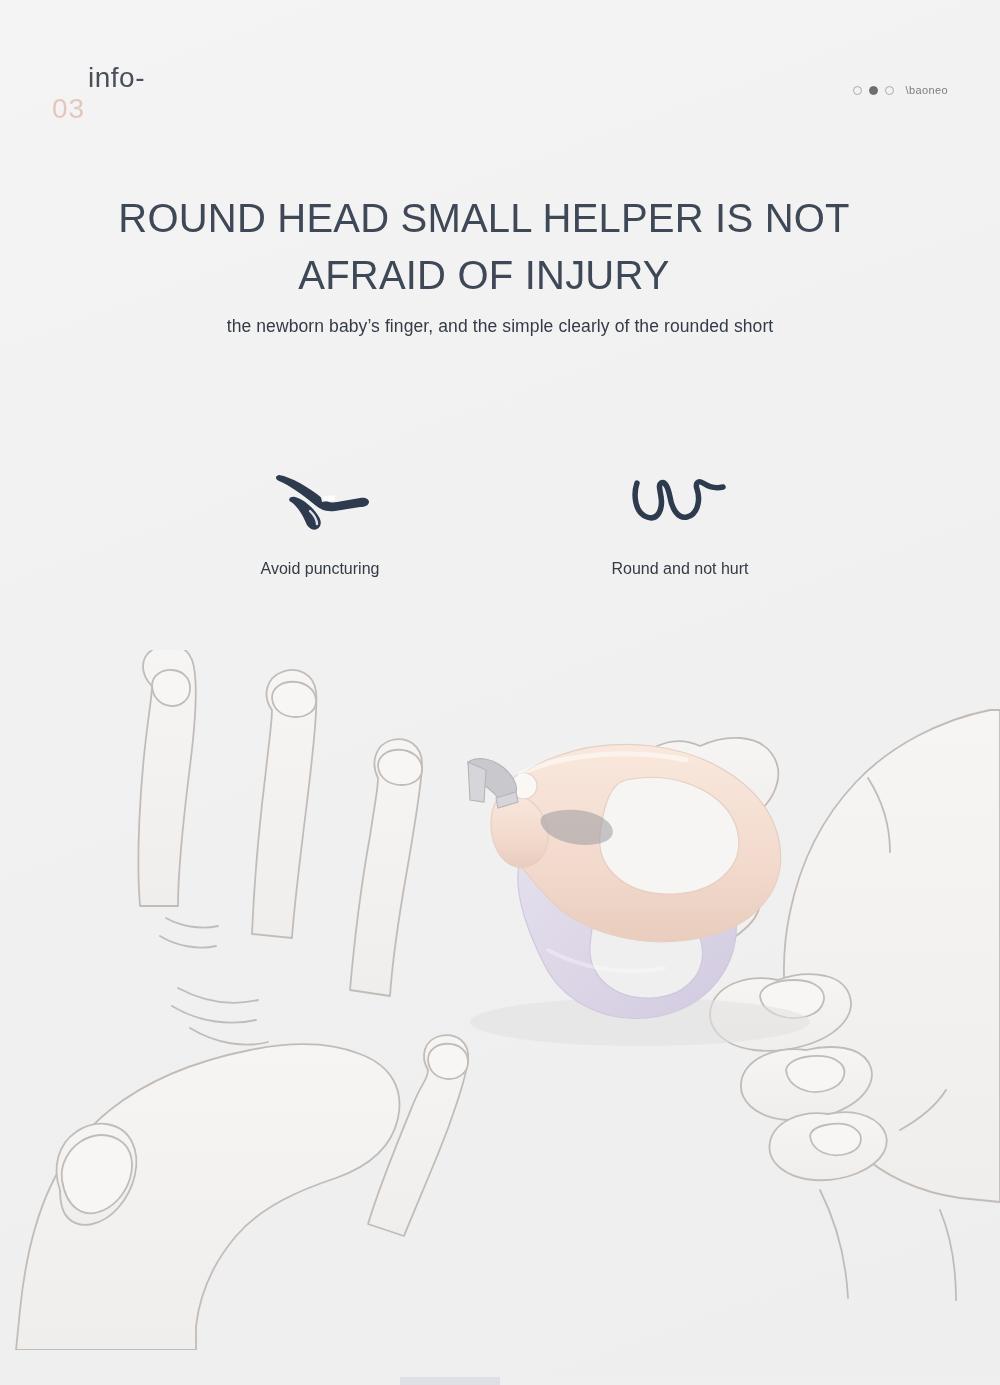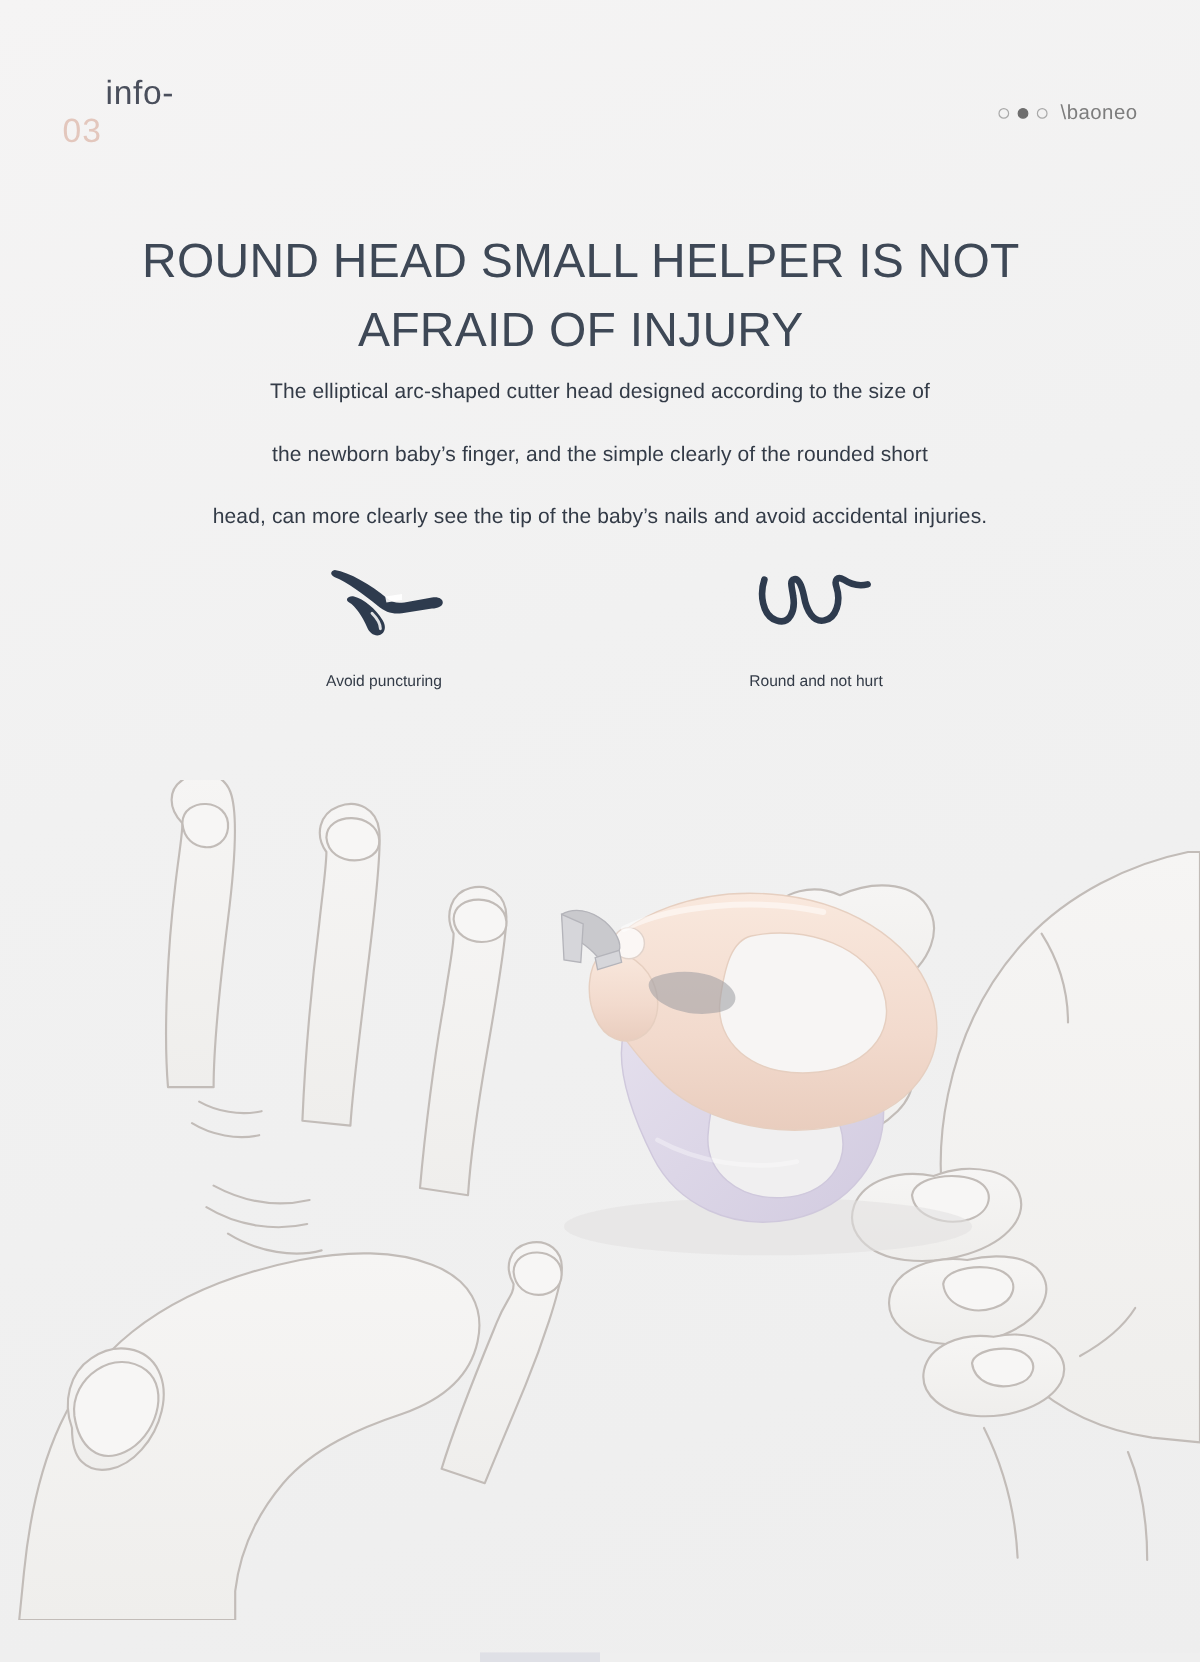--- a/index.html
+++ b/index.html
@@ -63,21 +63,21 @@
     border-radius: 50%;
     border: 1px solid #a9a9a9;
     display: inline-block;
   }
   .brand .dot.filled {
     background: #6e6e6e;
     border-color: #6e6e6e;
   }
   .brand .brand-text {
     margin-left: 4px;
-    font-size: 17px;
+    font-size: 11px;
     color: #7d7d7d;
     letter-spacing: 0.4px;
   }
 
   
   .headline {
     position: absolute;
     top: 163px;
     left: 0;
     width: 968px;
@@ -121,21 +121,21 @@
     text-align: center;
   }
   .feature .icon-wrap {
     height: 80px;
     display: flex;
     align-items: center;
     justify-content: center;
   }
   .feature .caption {
     margin-top: 18px;
-    font-size: 13px;
+    font-size: 16px;
     color: #333b47;
   }
 
   
   .illustration {
     position: absolute;
     left: 0;
     top: 650px;
     width: 1000px;
     height: 700px;
@@ -166,23 +166,21 @@
   <div class="brand">
     <span class="dot"></span>
     <span class="dot filled"></span>
     <span class="dot"></span>
     <span class="brand-text">\baoneo</span>
   </div>
 
   <h1 class="headline">ROUND HEAD SMALL HELPER IS NOT AFRAID OF INJURY</h1>
 
   <div class="subcopy">
-    <p>The elliptical arc-shaped cutter head designed according to the size of</p>
     <p>the newborn baby’s finger, and the simple clearly of the rounded short</p>
-    <p>head, can more clearly see the tip of the baby’s nails and avoid accidental injuries.</p>
   </div>
 
   <div class="features">
 
     <div class="feature">
       <div class="icon-wrap">
         <svg width="110" height="70" viewBox="0 0 110 70" fill="none" xmlns="http://www.w3.org/2000/svg">
           <path d="M14 8 C26 10, 44 20, 58 32 C62 35, 66 36, 72 35 L95 31 C100 30, 104 32, 104 35 C104 38, 100 40, 95 40 L70 44 C62 45, 56 43, 50 38 C38 28, 24 18, 14 14 C10 12, 10 9, 14 8 Z" fill="#2e3b4e"></path>
           <path d="M30 30 C38 32, 48 40, 54 50 C57 55, 56 60, 52 62 C48 64, 43 61, 41 56 C37 46, 31 38, 26 35 C22 33, 25 29, 30 30 Z" fill="#2e3b4e"></path>
           <path d="M56 30 L70 28 L70 33 L57 35 Z" fill="#ffffff" opacity="0.9"></path>

